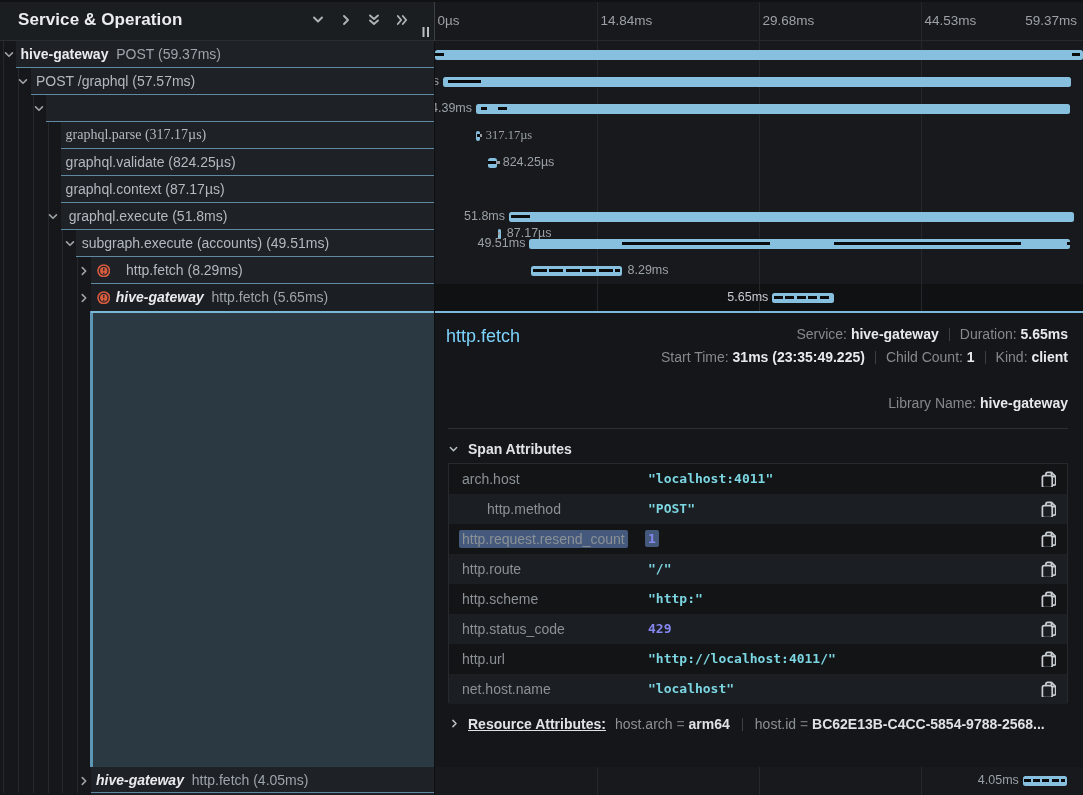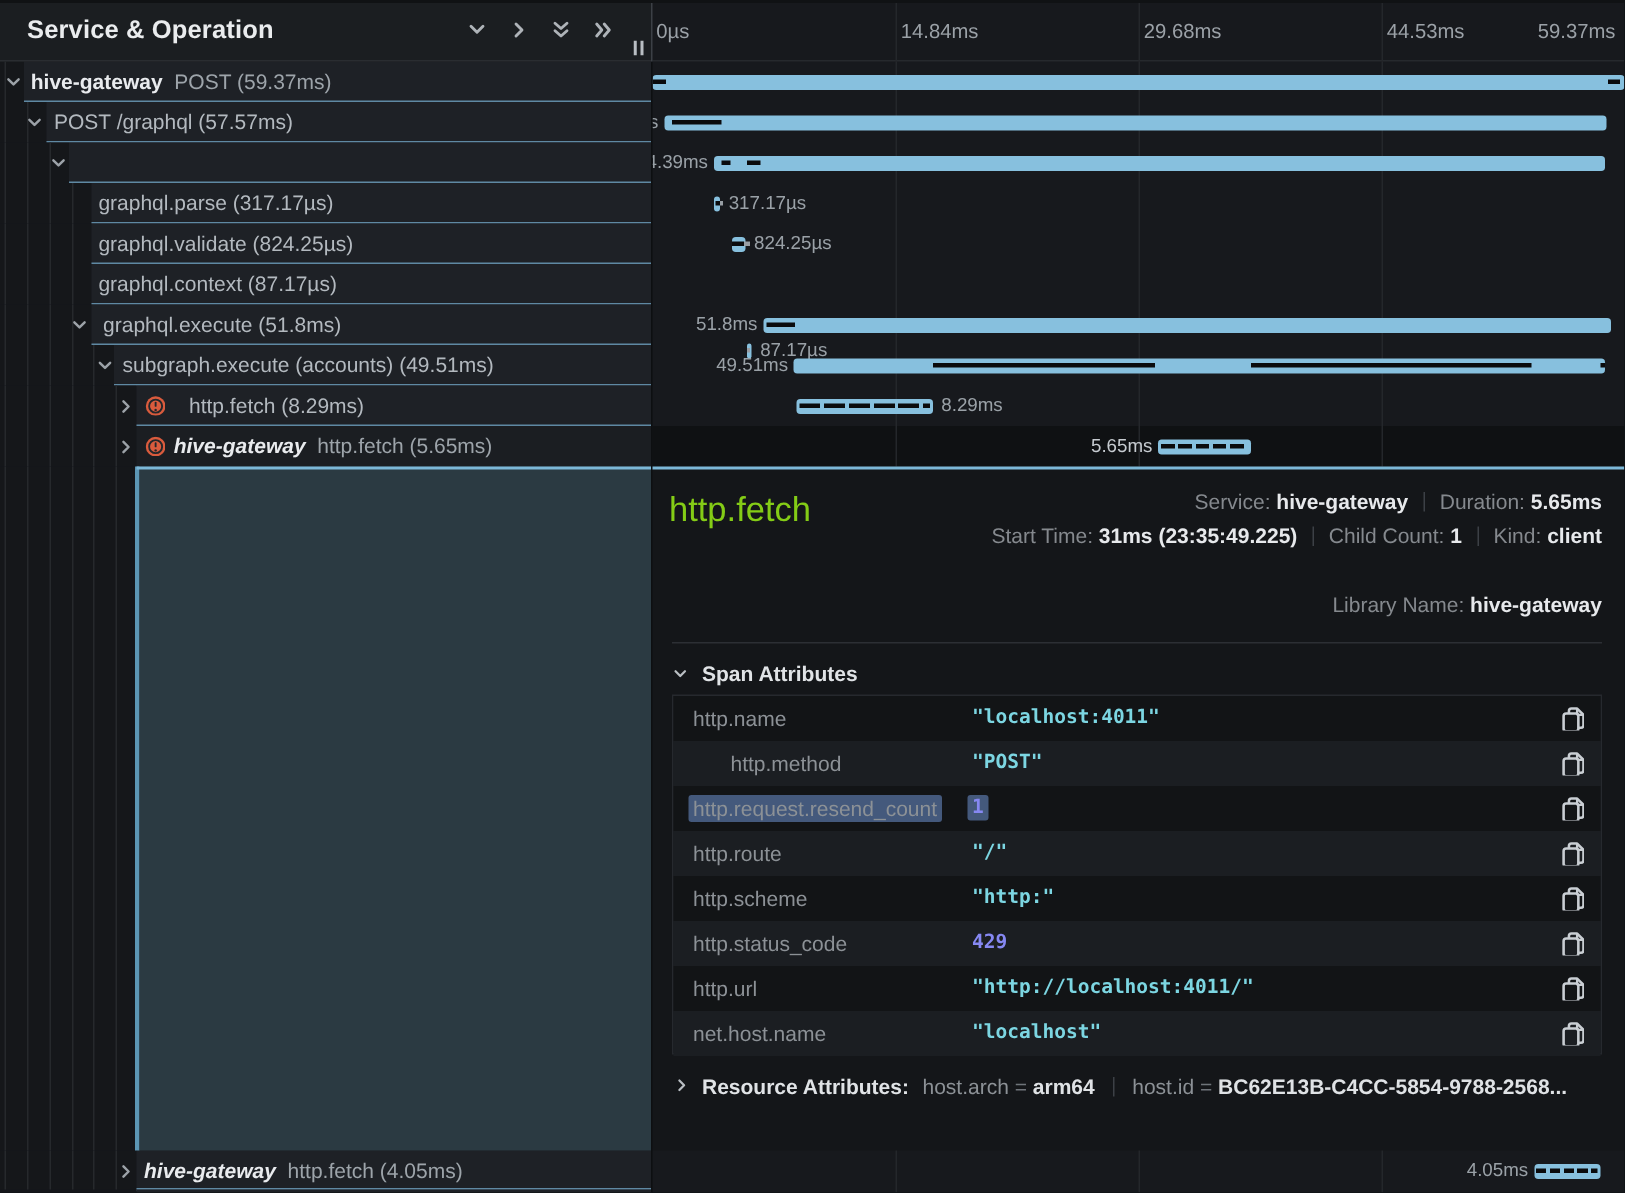--- a/index.html
+++ b/index.html
@@ -15,21 +15,21 @@
 
   
   .row-name-text{font-size:14px;color:#b3b9bf;}
   .svc-name{font-weight:bold;color:#e9ebee;}
   .svc-italic{font-style:italic;}
   .op-after-svc{color:#9da4aa;}
   .dur-label{font-size:12.5px;color:#9aa1a7;}
   .dur-label-sel{color:#c6cbd0;}
 
   
-  .detail-title{font-size:23px;color:#84cc16;}
+  .detail-title{font-size:18px;color:#7dd3fc;}
   .meta-label{color:#85898e;font-size:14px;}
   .meta-value{color:#e7e9ec;font-size:14px;font-weight:bold;}
   .meta-divider{display:inline-block;width:1px;height:13px;background:#3c4046;margin:0 10px;vertical-align:-2px;}
   .section-label{font-size:14px;font-weight:bold;color:#e0e3e6;}
   .attr-key{font-size:14px;color:#8c9196;}
   .attr-value{font-family:"DejaVu Sans Mono",monospace;font-size:13px;font-weight:bold;}
   .val-string{color:#7cd6e2;}
   .val-number{color:#8688f2;}
   .sel-hl{background:#44597c;border-radius:2px;padding:1px 3px;margin-left:-3px;}
   .res-key{font-size:14px;color:#8c9196;}
@@ -91,21 +91,21 @@
           <polyline points="3,4.5 7,8.5 11,4.5" fill="none" stroke="#9ca2a8" stroke-width="1.9" stroke-linecap="round" stroke-linejoin="round"></polyline>
         </svg>
       </div>
       <div style="position: absolute; left: 435px; top: 0px; width: 648px; height: 27px; overflow: hidden;">
         <div style="position: absolute; left: 41px; top: 8.5px; width: 593.6px; height: 10px; background: rgb(135, 192, 222); border-radius: 2.5px;"></div>
         <div style="position: absolute; left: 46px; top: 12px; width: 6px; height: 3px; background: rgb(10, 11, 13);"></div>
         <div style="position: absolute; left: 63px; top: 12px; width: 9.1px; height: 3px; background: rgb(10, 11, 13);"></div>
         <div class="dur-label nowrap" style="position: absolute; right: 611px; top: 0px; height: 27px; line-height: 27px;">54.39ms</div>
       </div>
     </div>
-    <div style="position: absolute; left: 0px; top: 122px; width: 1083px; height: 27px;">
+    <div style="position: absolute; left: 0px; top: 122px; width: 1083px; height: 27px; font-family: Liberation Serif, serif;">
       <div style="position: absolute; left: 0px; top: 0px; width: 61px; height: 27px; background: rgb(21, 23, 26);"></div>
       <div style="position: absolute; left: 61px; top: 0px; width: 372.5px; height: 27px; background: rgb(30, 33, 38); border-bottom: 1px solid rgb(95, 137, 163);"></div>
       <div style="position: absolute; left: 2.8px; top: 0px; width: 1px; height: 27px; background: rgb(38, 41, 44);"></div>
       <div style="position: absolute; left: 17.7px; top: 0px; width: 1px; height: 27px; background: rgb(38, 41, 44);"></div>
       <div style="position: absolute; left: 32.6px; top: 0px; width: 1px; height: 27px; background: rgb(38, 41, 44);"></div>
       <div style="position: absolute; left: 47.5px; top: 0px; width: 1px; height: 27px; background: rgb(38, 41, 44);"></div>
       <div class="row-name-text nowrap" style="position: absolute; left: 65.6px; top: 0px; height: 27px; line-height: 26px; max-width: 363.9px; overflow: hidden;">graphql.parse (317.17µs)</div>
       <div style="position: absolute; left: 435px; top: 0px; width: 648px; height: 27px; overflow: hidden;">
         <div style="position: absolute; left: 41.4px; top: 8.5px; width: 3.5px; height: 10px; background: rgb(135, 192, 222); border-radius: 2.5px;"></div>
         <div style="position: absolute; left: 42px; top: 12px; width: 2.7px; height: 3px; background: rgb(10, 11, 13);"></div>
@@ -286,21 +286,21 @@
         <div style="position: absolute; left: 13px; top: 129px; height: 18px; line-height: 18px;">
           <div style="position: absolute; left: 0px; top: 3.5px; width: 11px; height: 11px;">
             <svg width="11" height="11" viewBox="0 0 14 14" style="display:block">
               <polyline points="3,4.5 7,8.5 11,4.5" fill="none" stroke="#b9bec3" stroke-width="1.9" stroke-linecap="round" stroke-linejoin="round"></polyline>
             </svg>
           </div>
           <div class="section-label nowrap" style="position: absolute; left: 20px; top: 0px;">Span Attributes</div>
         </div>
         <div style="position: absolute; left: 13px; top: 152px; width: 620px; height: 240px; border: 1px solid rgb(38, 41, 46);">
           <div style="position: absolute; left: 0px; top: 0px; width: 100%; height: 30px; background: rgb(18, 20, 22);">
-            <div class="attr-key nowrap" style="position: absolute; left: 13px; top: 0px; height: 30px; line-height: 30px;">http.name</div>
+            <div class="attr-key nowrap" style="position: absolute; left: 13px; top: 0px; height: 30px; line-height: 30px;">arch.host</div>
             <div class="attr-value nowrap val-string" style="position: absolute; left: 199px; top: 0px; height: 30px; line-height: 30px;">"localhost:4011"</div>
             <div style="position: absolute; right: 11px; top: 7px; width: 16px; height: 16px; cursor: pointer;">
               <svg width="16" height="16" viewBox="0 0 14 14" style="display:block">
                 <path d="M5.2 4 V2.7 A1.5 1.5 0 0 1 6.7 1.2 H10 L13.7 4.9 V10.9 A1.5 1.5 0 0 1 12.2 12.4 H10.8" fill="none" stroke="#c9ced3" stroke-width="1.5" stroke-linejoin="round"></path>
                 <path d="M10 1.4 V3.9 a1 1 0 0 0 1 1 h2.5" fill="none" stroke="#c9ced3" stroke-width="1.4" stroke-linejoin="round"></path>
                 <rect x="2.1" y="4.1" width="8.6" height="10.4" rx="1.5" fill="none" stroke="#c9ced3" stroke-width="1.5"></rect>
               </svg>
             </div>
           </div>
           <div style="position: absolute; left: 0px; top: 30px; width: 100%; height: 30px; background: rgb(27, 30, 34);">
@@ -380,21 +380,21 @@
               </svg>
             </div>
           </div>
         </div>
         <div class="nowrap" style="position: absolute; left: 13px; top: 403px; height: 20px; line-height: 20px; width: 620px; overflow: hidden;">
           <div style="position: absolute; left: 1px; top: 4px; width: 11px; height: 11px;">
             <svg width="11" height="11" viewBox="0 0 14 14" style="display:block">
               <polyline points="5,3 9,7 5,11" fill="none" stroke="#b9bec3" stroke-width="1.9" stroke-linecap="round" stroke-linejoin="round"></polyline>
             </svg>
           </div>
-          <div class="section-label nowrap" style="position: absolute; left: 20px; top: 0px;">Resource Attributes:</div>
+          <div class="section-label nowrap" style="position: absolute; left: 20px; top: 0px; text-decoration: underline;">Resource Attributes:</div>
           <div class="nowrap" style="position: absolute; left: 167px; top: 0px; width: 450px; overflow: hidden;"><span class="res-key">host.arch</span><span class="res-eq"> = </span><span class="res-val">arm64</span><span class="meta-divider" style="margin:0 12px;"></span><span class="res-key">host.id</span><span class="res-eq"> = </span><span class="res-val">BC62E13B-C4CC-5854-9788-2568...</span></div>
         </div>
       </div>
     </div>
     <div style="position: absolute; left: 0px; top: 0px; width: 1083px; height: 41px;">
       <div style="position: absolute; left: 0px; top: 0px; width: 433.5px; height: 41px; background: rgb(27, 30, 33); border-bottom: 1px solid rgb(42, 45, 49);"></div>
       <div style="position: absolute; left: 435px; top: 0px; width: 648px; height: 41px; background: rgb(23, 25, 29); border-bottom: 1px solid rgb(38, 41, 45);"></div>
       <div style="position: absolute; left: 597px; top: 0px; width: 1px; height: 41px; background: rgb(36, 39, 43);"></div>
       <div style="position: absolute; left: 759px; top: 0px; width: 1px; height: 41px; background: rgb(36, 39, 43);"></div>
       <div style="position: absolute; left: 921px; top: 0px; width: 1px; height: 41px; background: rgb(36, 39, 43);"></div>

